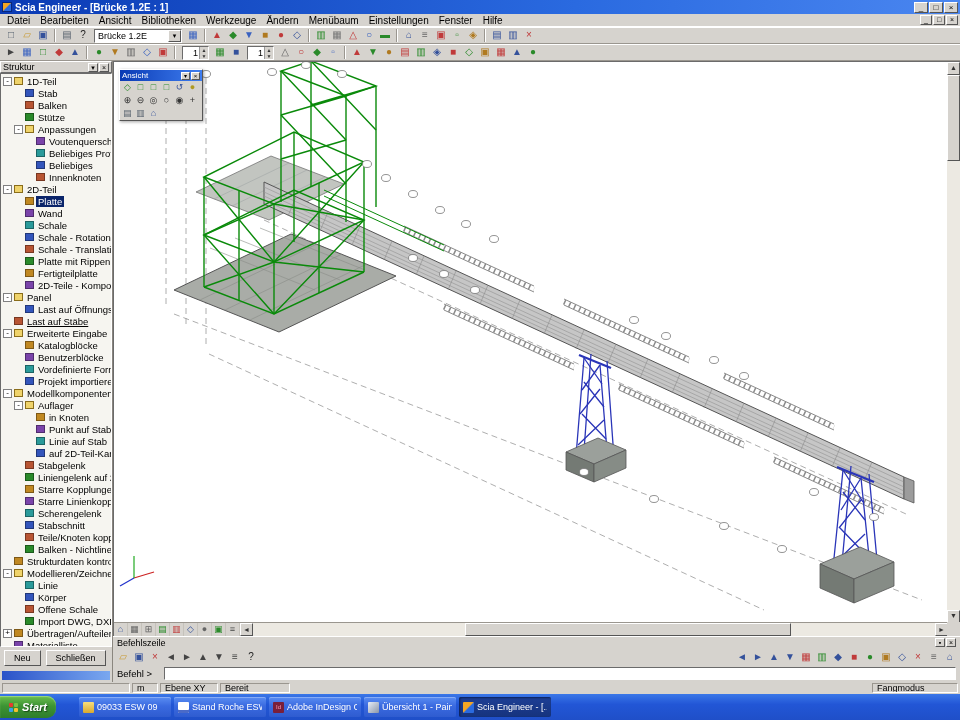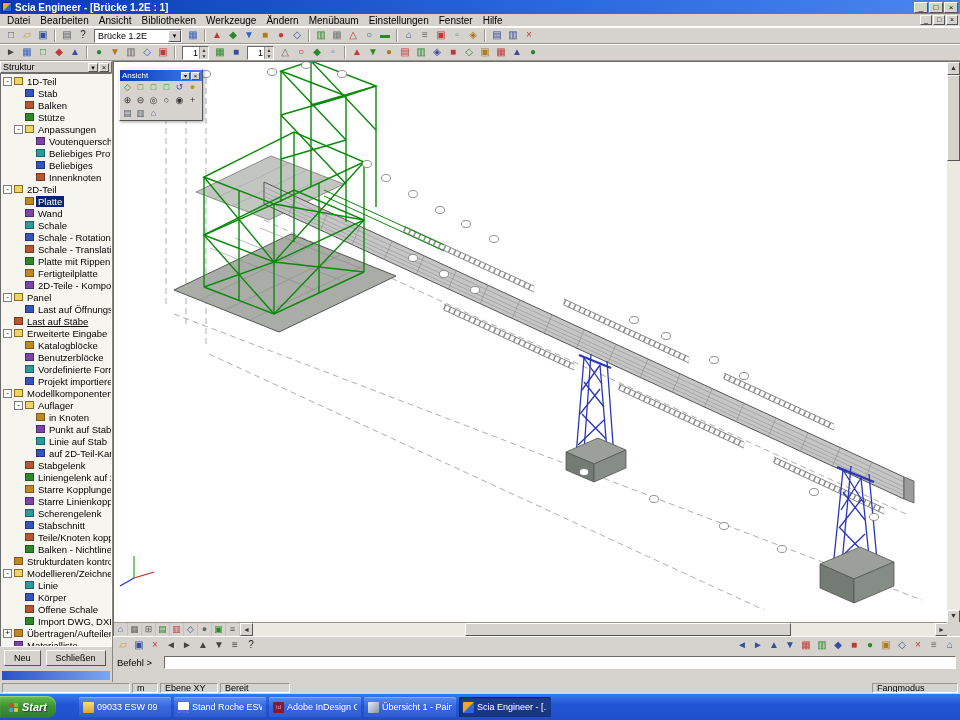--- a/index.html
+++ b/index.html
@@ -659,20 +659,26 @@
           <div class="harrow">◄</div>
           <div class="hthumb"></div>
           <div style="flex:1"></div>
           <div class="harrow">►</div>
         </div>
       </div>
       <div class="corner"></div>
     </div>
 
     <div class="cmdpanel">
+      <div class="cmdhead">
+        <span>Befehlszeile</span>
+        <span class="sp"></span>
+        <span class="phbtn">▪</span>
+        <span class="phbtn">×</span>
+      </div>
       <div class="cmdtools">
         <div class="grpL" id="cmdL">
             <span class="tbi" style="color: rgb(200, 153, 46);">▱</span>
             <span class="tbi" style="color: rgb(52, 81, 155);">▣</span>
             <span class="tbi" style="color: rgb(192, 58, 58);">×</span>
             <span class="tbi" style="color: rgb(68, 68, 68);">◄</span>
             <span class="tbi" style="color: rgb(68, 68, 68);">►</span>
             <span class="tbi" style="color: rgb(68, 68, 68);">▲</span>
             <span class="tbi" style="color: rgb(68, 68, 68);">▼</span>
             <span class="tbi" style="color: rgb(68, 68, 68);">≡</span>

